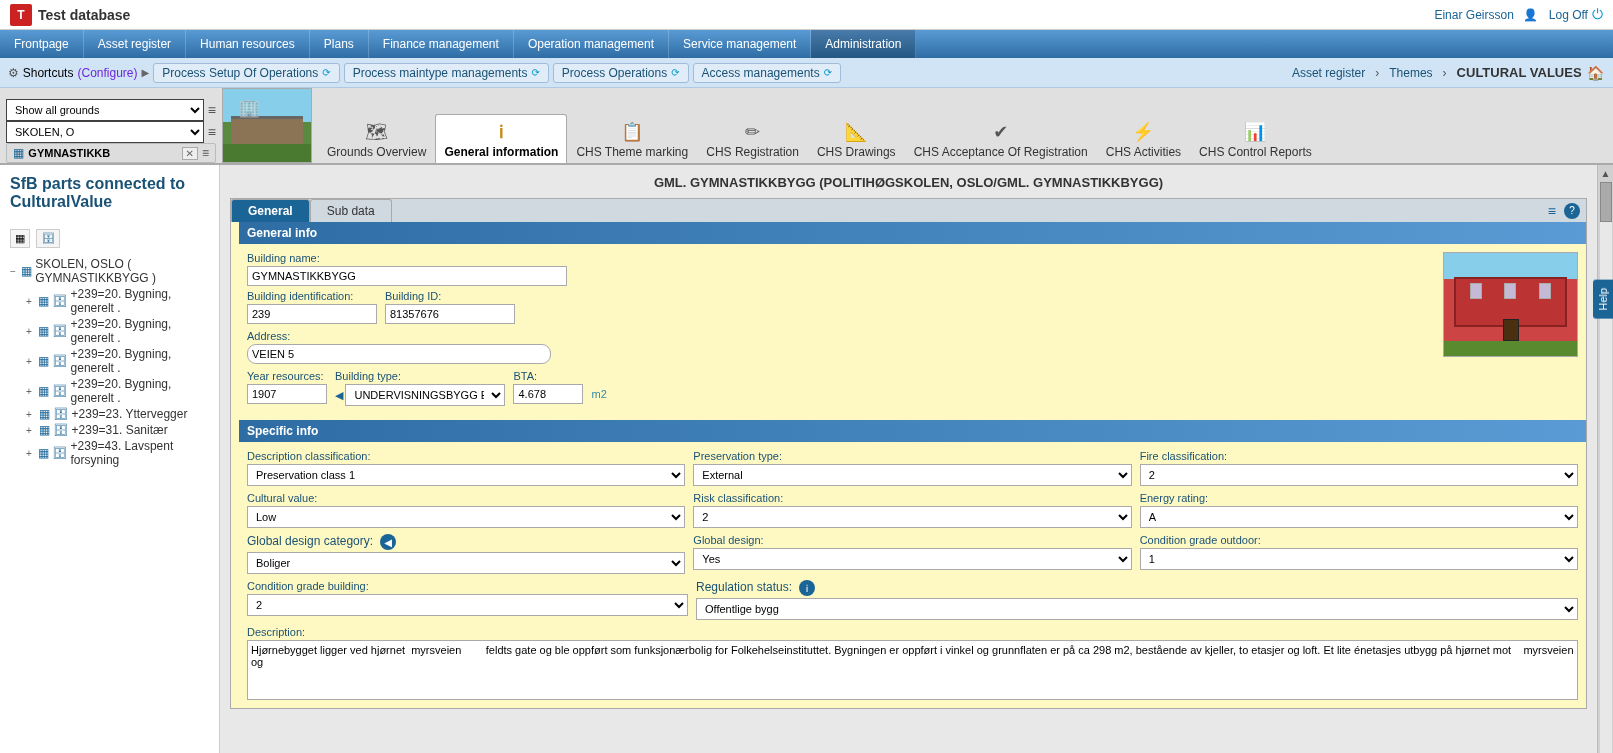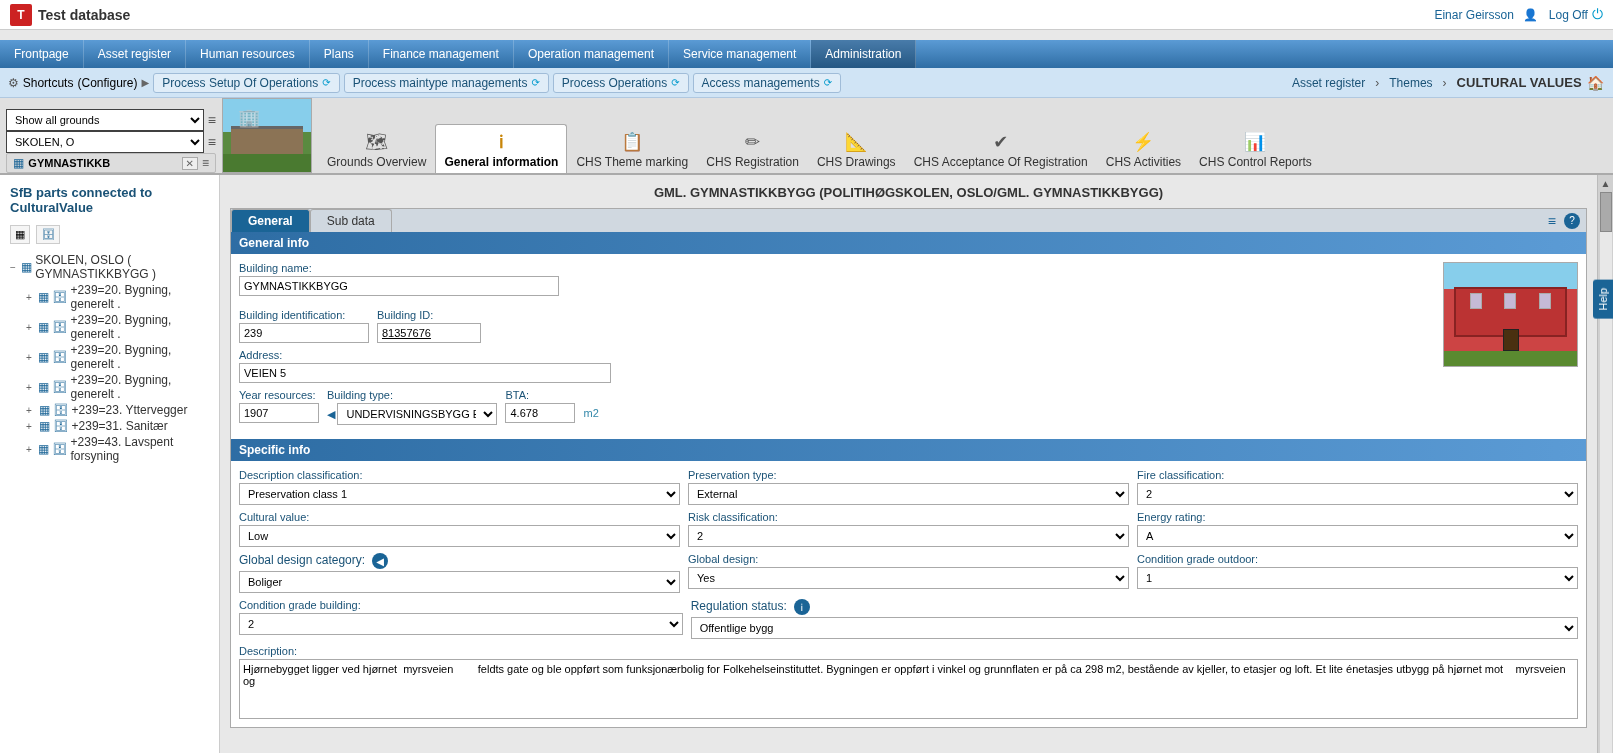--- a/index.html
+++ b/index.html
@@ -22,21 +22,20 @@
     .user-name { color: #1a6496; }
     .logout-btn { color: #1a6496; cursor: pointer; display: flex; align-items: center; gap: 4px; }
     .power-icon { color: #0099cc; font-size: 14px; }
 
     
     .nav-bar {
       background: linear-gradient(to bottom, #5b9bd5, #2e6da4);
       display: flex;
       align-items: stretch;
       height: 28px;
-      margin-top: 10px;
     }
     .nav-item {
       color: white;
       padding: 0 14px;
       display: flex;
       align-items: center;
       cursor: pointer;
       font-size: 12px;
       white-space: nowrap;
       border-right: 1px solid rgba(255,255,255,0.2);
@@ -137,24 +136,24 @@
     
     .left-panel {
       width: 220px;
       background: white;
       border-right: 1px solid #ccc;
       padding: 10px;
       overflow-y: auto;
       flex-shrink: 0;
     }
     .panel-title {
-      font-size: 13px;
+      font-size: 16px;
       font-weight: bold;
       color: #1a5276;
-      margin-bottom: 10px;
+      margin-bottom: 18px;
     }
     .tree-view-icons { display: flex; gap: 6px; margin-bottom: 8px; }
     .tree-icon-btn { cursor: pointer; border: 1px solid #ccc; padding: 2px 4px; background: #f5f5f5; font-size: 11px; }
     .tree-node { margin-left: 0; }
     .tree-node-row {
       display: flex;
       align-items: center;
       gap: 3px;
       padding: 1px 0;
       font-size: 11px;
@@ -198,23 +197,24 @@
     .tab-toolbar {
       margin-left: auto;
       display: flex;
       align-items: center;
       gap: 4px;
     }
     .tab-toolbar-icon { cursor: pointer; color: #1a6496; font-size: 14px; }
 
     
     .form-container {
-      background: #ffffff;
+      background: #fef9c3;
       border: 1px solid #aaa;
       border-top: none;
+      padding-left: 8px;
     }
     .section-header {
       background: linear-gradient(to right, #2e6da4, #5b9bd5);
       color: white;
       padding: 4px 8px;
       font-size: 12px;
       font-weight: bold;
     }
     .section-body { padding: 8px; }
     .form-row { display: flex; gap: 8px; margin-bottom: 6px; align-items: flex-start; }
@@ -356,21 +356,21 @@
     </div>
   <div class="nav-item active">
       <span>Administration</span>
     </div>
 </div>
 
 <div class="shortcuts-bar">
   <div class="shortcuts-left">
     <span class="gear-icon">⚙</span>
     <span>Shortcuts</span>
-    <span style="color:#000000;cursor:pointer;">(Configure)</span>
+    <span style="color:#6d28d9;cursor:pointer;">(Configure)</span>
     <span class="arrow-icon">▶</span>
     <div class="shortcut-link">
       <span>Process Setup Of Operations</span>
       <span style="color:#0099cc;font-size:10px;">⟳</span>
     </div>
     <div class="shortcut-link">
       <span>Process maintype managements</span>
       <span style="color:#0099cc;font-size:10px;">⟳</span>
     </div>
     <div class="shortcut-link">
@@ -537,39 +537,39 @@
 
     <div class="form-container">
 
       <div class="section-header">
         <span>General info</span>
       </div>
       <div class="section-body">
         <div style="display:flex; gap:10px;">
           <div style="flex:1;">
 
-            <div class="form-group" style="margin-bottom:13px;justify-content:space-between;">
+            <div class="form-group" style="margin-bottom:4px;justify-content:space-between;">
               <label class="form-label">Building name:</label>
               <input type="text" class="form-input full" style="width: 320px;" value="GYMNASTIKKBYGG">
             </div>
 
             <div class="form-row">
               <div class="form-group">
                 <label class="form-label">Building identification:</label>
                 <input type="text" class="form-input" style="width: 130px;" value="239">
               </div>
               <div class="form-group">
                 <label class="form-label">Building ID:</label>
-                <input type="text" class="form-input" style="width: 104px; text-decoration: underline;" value="81357676">
+                <input type="text" class="form-input" style="width: 130px;" value="81357676">
               </div>
             </div>
 
             <div class="form-group" style="margin-bottom:6px;">
               <label class="form-label">Address:</label>
-              <input type="text" class="form-input full" style="width: 372px;" value="VEIEN 5">
+              <input type="text" class="form-input full" style="width: 304px; border-radius: 9px;" value="VEIEN 5">
             </div>
 
             <div class="form-row">
               <div class="form-group">
                 <label class="form-label">Year resources:</label>
                 <input type="text" class="form-input" style="width: 80px;" value="1907">
               </div>
               <div class="form-group">
                 <label class="form-label">Building type:</label>
                 <div style="display:flex;align-items:center;gap:2px;">

